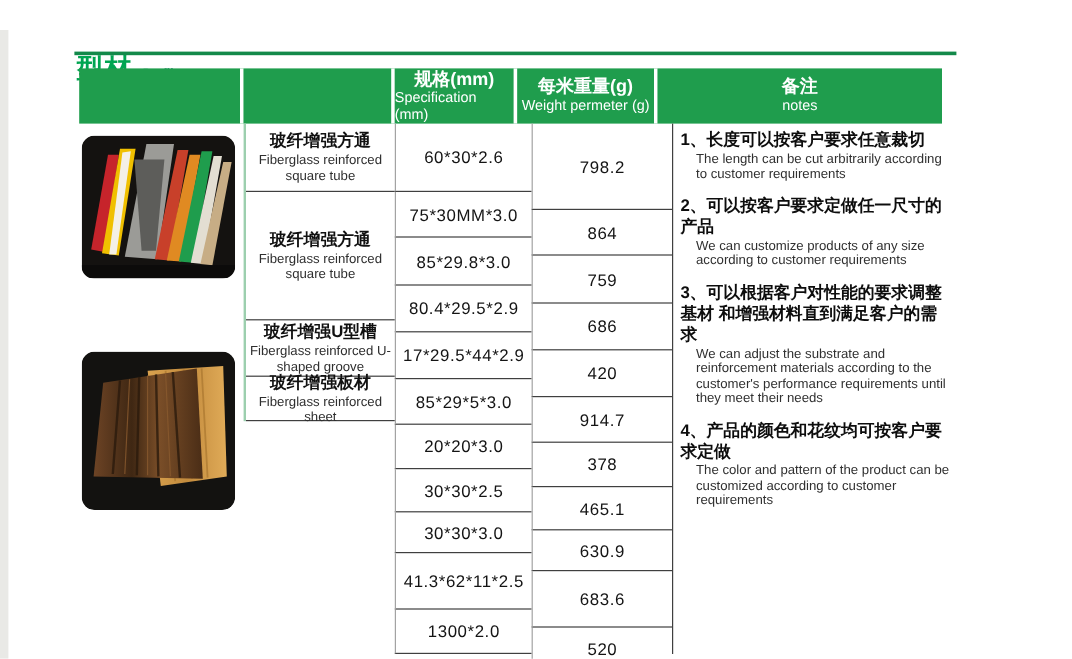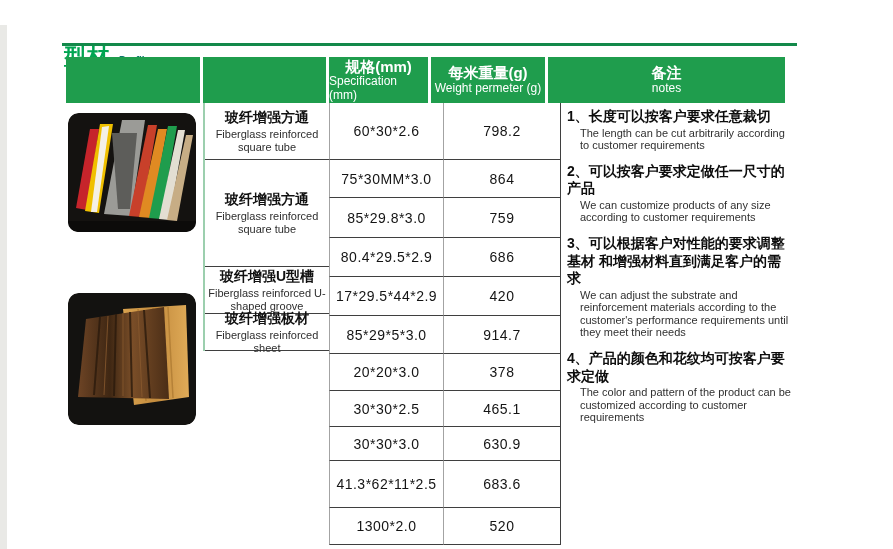--- a/index.html
+++ b/index.html
@@ -109,21 +109,21 @@
     <div class="cell" style="height:39px;">17*29.5*44*2.9</div>
     <div class="cell" style="height:38px;">85*29*5*3.0</div>
     <div class="cell" style="height:37px;">20*20*3.0</div>
     <div class="cell" style="height:36px;">30*30*2.5</div>
     <div class="cell" style="height:34px;">30*30*3.0</div>
     <div class="cell" style="height:47px;">41.3*62*11*2.5</div>
     <div class="cell" style="height:37px;">1300*2.0</div>
   </div>
 
   <div class="col col-weight">
-    <div class="cell" style="height:57px;">798.2</div>
+    <div class="cell" style="height:72px;">798.2</div>
     <div class="cell" style="height:38px;">864</div>
     <div class="cell" style="height:40px;">759</div>
     <div class="cell" style="height:39px;">686</div>
     <div class="cell" style="height:39px;">420</div>
     <div class="cell" style="height:38px;">914.7</div>
     <div class="cell" style="height:37px;">378</div>
     <div class="cell" style="height:36px;">465.1</div>
     <div class="cell" style="height:34px;">630.9</div>
     <div class="cell" style="height:47px;">683.6</div>
     <div class="cell" style="height:37px;">520</div>

